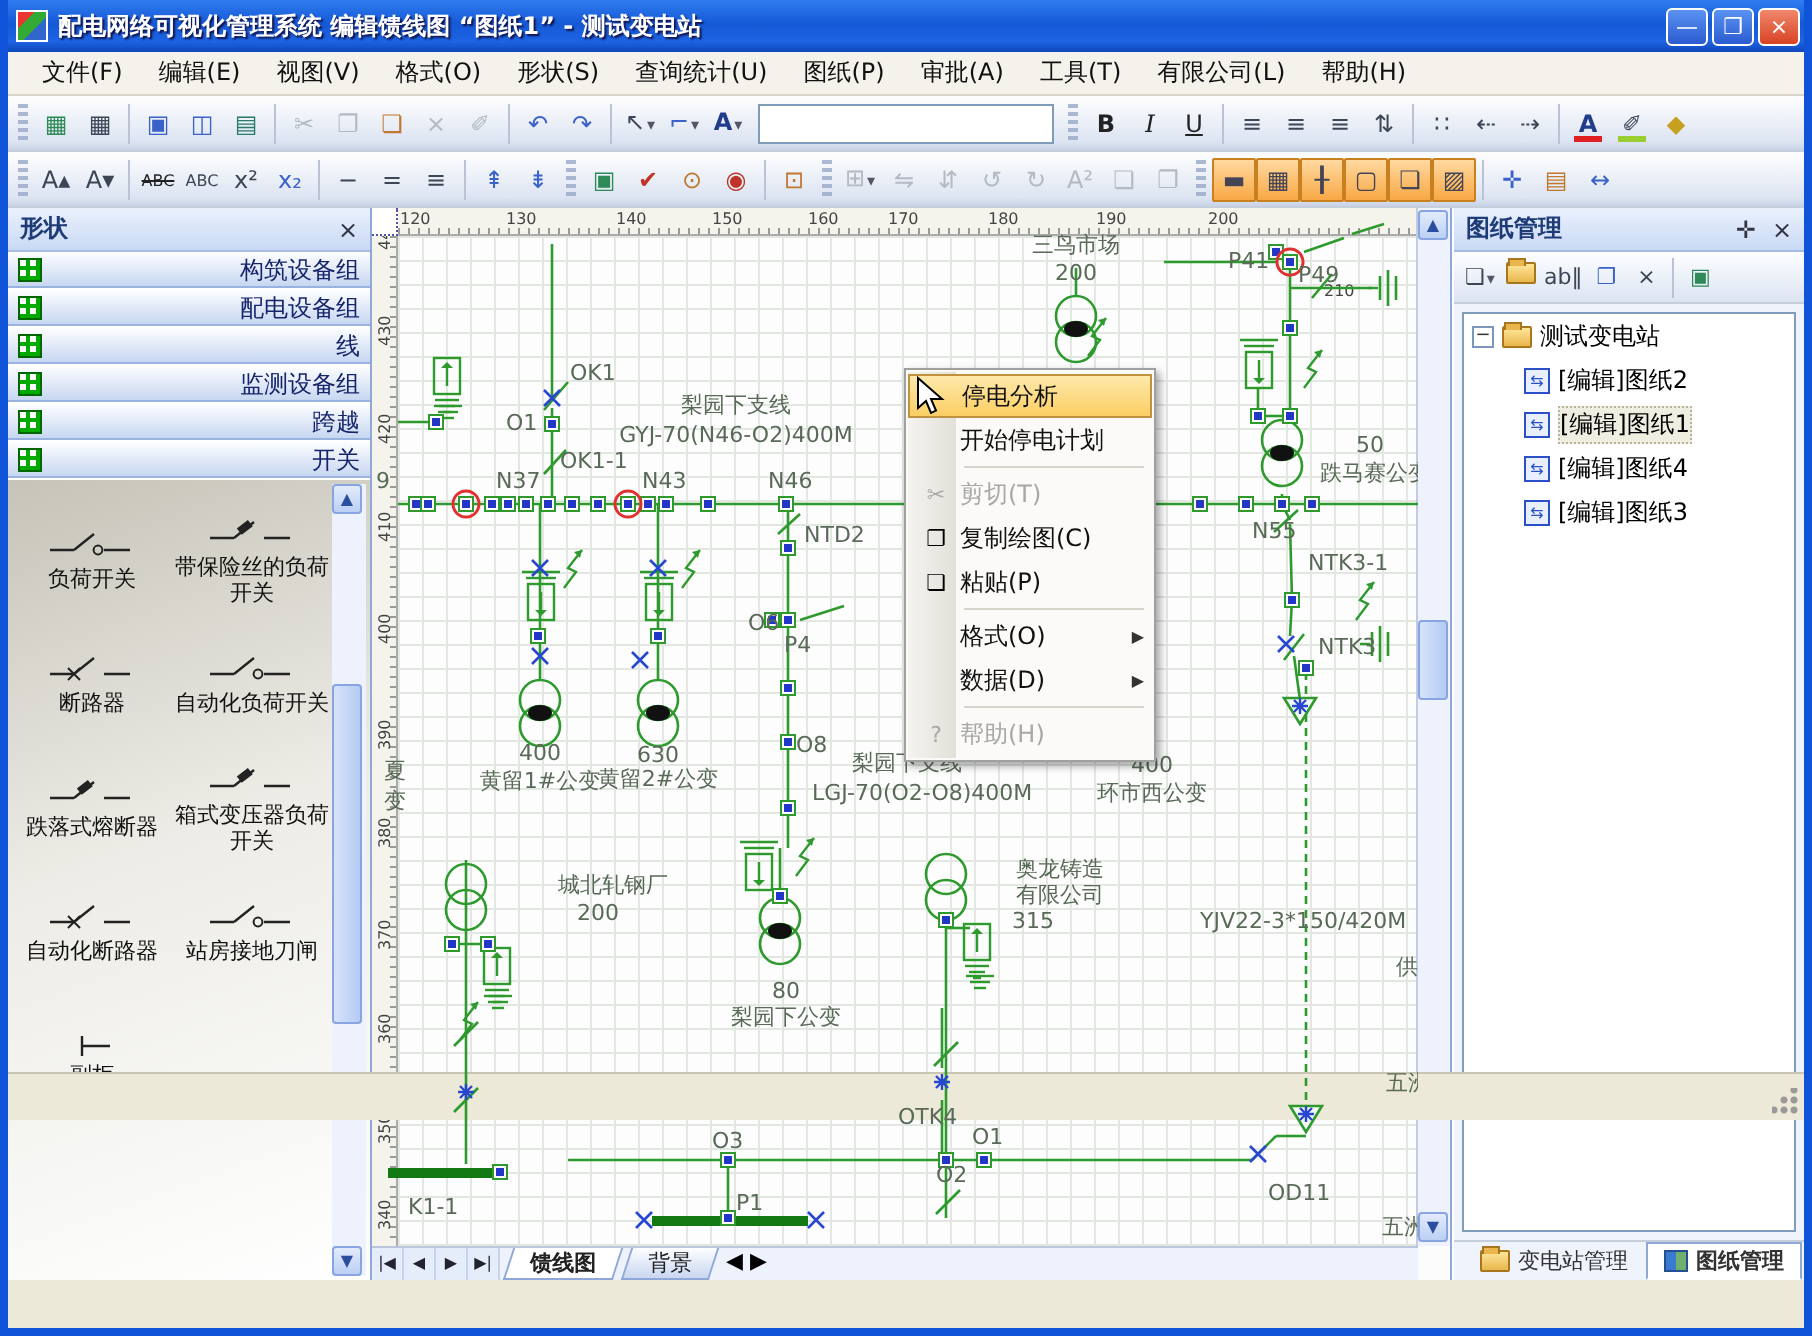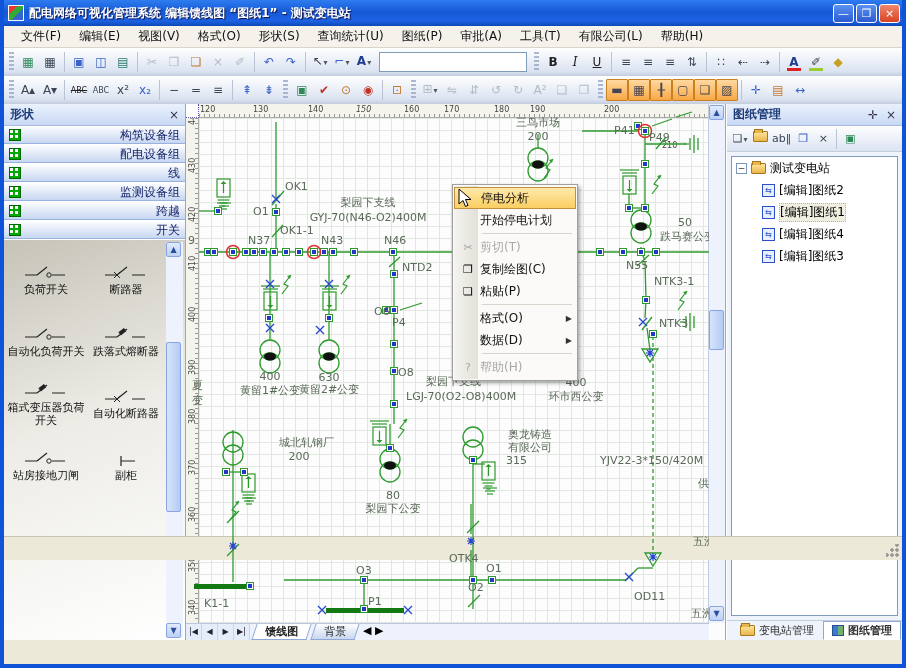--- a/index.html
+++ b/index.html
@@ -275,20 +275,27 @@
             <div class="shape-cell">
               <svg width="46" height="16">
                 <path d="M2 11 H14 M14 11 L24 3 M29 11 H42" stroke="#222" fill="none" stroke-width="1.2"></path>
                 <circle cx="26" cy="11" r="2.2" stroke="#222" fill="none"></circle>
               </svg>
               <div class="shape-label">负荷开关</div>
             </div>
             <div class="shape-cell">
               <svg width="46" height="16">
                 <path d="M2 11 H14 M14 11 L24 3 M29 11 H42" stroke="#222" fill="none" stroke-width="1.2"></path>
+                <rect x="16" y="4" width="7" height="4" transform="rotate(-38 19 6)" fill="#222"></rect>
+              </svg>
+              <div class="shape-label">带保险丝的负荷开关</div>
+            </div>
+            <div class="shape-cell">
+              <svg width="46" height="16">
+                <path d="M2 11 H14 M14 11 L24 3 M29 11 H42" stroke="#222" fill="none" stroke-width="1.2"></path>
                 <path d="M11 8 L17 14 M17 8 L11 14" stroke="#222"></path>
               </svg>
               <div class="shape-label">断路器</div>
             </div>
             <div class="shape-cell">
               <svg width="46" height="16">
                 <path d="M2 11 H14 M14 11 L24 3 M29 11 H42" stroke="#222" fill="none" stroke-width="1.2"></path>
                 <circle cx="26" cy="11" r="2.2" stroke="#222" fill="none"></circle>
               </svg>
               <div class="shape-label">自动化负荷开关</div>
@@ -335,25 +342,25 @@
         </div>
       </div>
     </div>
 
     <div class="can canvas">
       <div class="gridbg"></div>
       <div class="ruler-top" id="rtop">
           <span style="left: 1px;">120</span>
           <span style="left: 54px;">130</span>
           <span style="left: 109px;">140</span>
-          <span style="left: 157px; font-style: italic;">150</span>
+          <span style="left: 157px;">150</span>
           <span style="left: 205px;">160</span>
           <span style="left: 245px;">170</span>
           <span style="left: 295px;">180</span>
-          <span style="left: 331px;">190</span>
+          <span style="left: 349px;">190</span>
           <span style="left: 405px;">200</span>
           <span style="left: 463px; margin-top: 36px;">210</span>
         </div>
       <div class="ruler-left" id="rleft">
           <span style="top: -4px;">440</span>
           <span style="top: 44px;">430</span>
           <span style="top: 93px;">420</span>
           <span style="top: 142px;">410</span>
           <span style="top: 193px;">400</span>
           <span style="top: 246px;">390</span>

